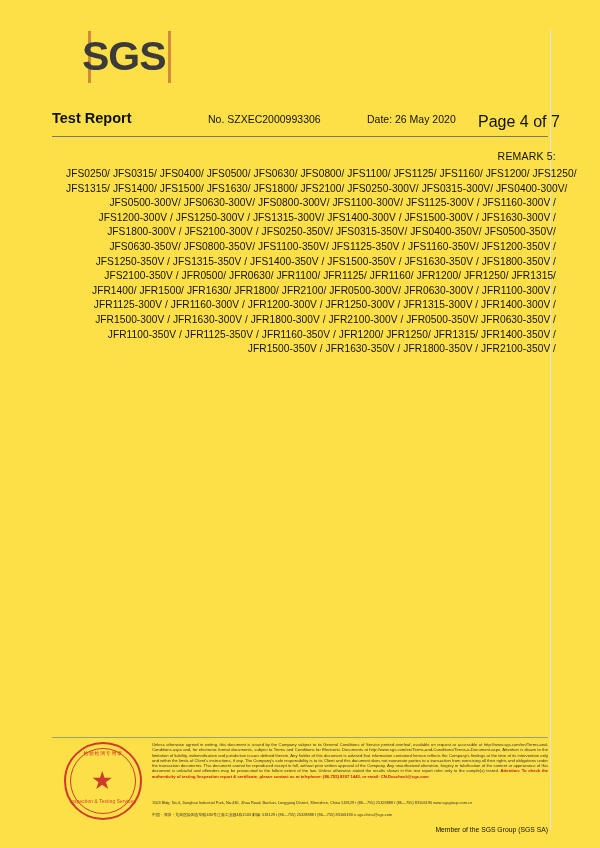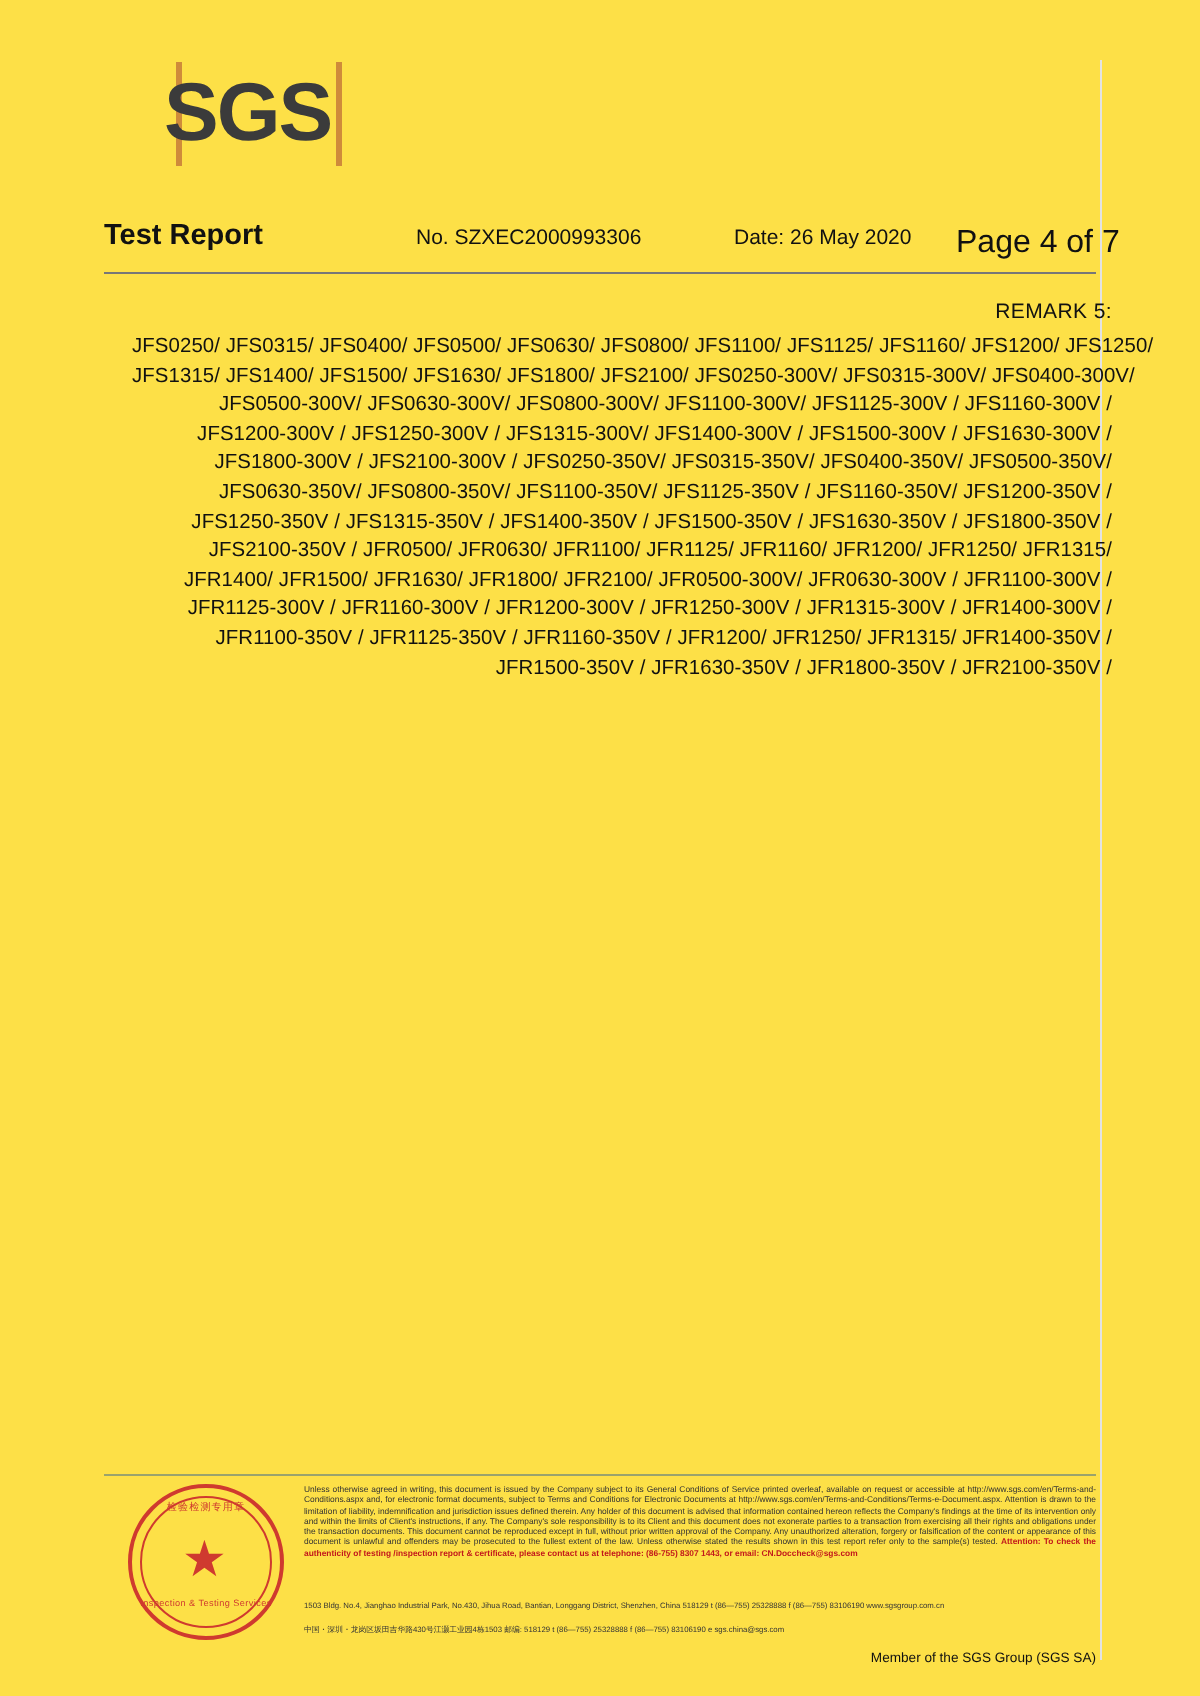--- a/index.html
+++ b/index.html
@@ -255,20 +255,21 @@
     <div class="code-line">JFS0250/ JFS0315/ JFS0400/ JFS0500/ JFS0630/ JFS0800/ JFS1100/ JFS1125/ JFS1160/ JFS1200/ JFS1250/</div>
     <div class="code-line">JFS1315/ JFS1400/ JFS1500/ JFS1630/ JFS1800/ JFS2100/ JFS0250-300V/ JFS0315-300V/ JFS0400-300V/</div>
     <div class="code-line">JFS0500-300V/ JFS0630-300V/ JFS0800-300V/ JFS1100-300V/ JFS1125-300V / JFS1160-300V /</div>
     <div class="code-line">JFS1200-300V / JFS1250-300V / JFS1315-300V/ JFS1400-300V / JFS1500-300V / JFS1630-300V /</div>
     <div class="code-line">JFS1800-300V / JFS2100-300V / JFS0250-350V/ JFS0315-350V/ JFS0400-350V/ JFS0500-350V/</div>
     <div class="code-line">JFS0630-350V/ JFS0800-350V/ JFS1100-350V/ JFS1125-350V / JFS1160-350V/ JFS1200-350V /</div>
     <div class="code-line">JFS1250-350V / JFS1315-350V / JFS1400-350V / JFS1500-350V / JFS1630-350V / JFS1800-350V /</div>
     <div class="code-line">JFS2100-350V / JFR0500/ JFR0630/ JFR1100/ JFR1125/ JFR1160/ JFR1200/ JFR1250/ JFR1315/</div>
     <div class="code-line">JFR1400/ JFR1500/ JFR1630/ JFR1800/ JFR2100/ JFR0500-300V/ JFR0630-300V / JFR1100-300V /</div>
     <div class="code-line">JFR1125-300V / JFR1160-300V / JFR1200-300V / JFR1250-300V / JFR1315-300V / JFR1400-300V /</div>
+    <div class="code-line">JFR1500-300V / JFR1630-300V / JFR1800-300V / JFR2100-300V / JFR0500-350V/ JFR0630-350V /</div>
     <div class="code-line">JFR1100-350V / JFR1125-350V / JFR1160-350V / JFR1200/ JFR1250/ JFR1315/ JFR1400-350V /</div>
     <div class="code-line">JFR1500-350V / JFR1630-350V / JFR1800-350V / JFR2100-350V /</div>
   </div>
 
   <div class="footer-rule"></div>
 
   <div class="stamp">
     <div class="stamp-outer"></div>
     <div class="stamp-inner"></div>
     <div class="stamp-top-text">检验检测专用章</div>

